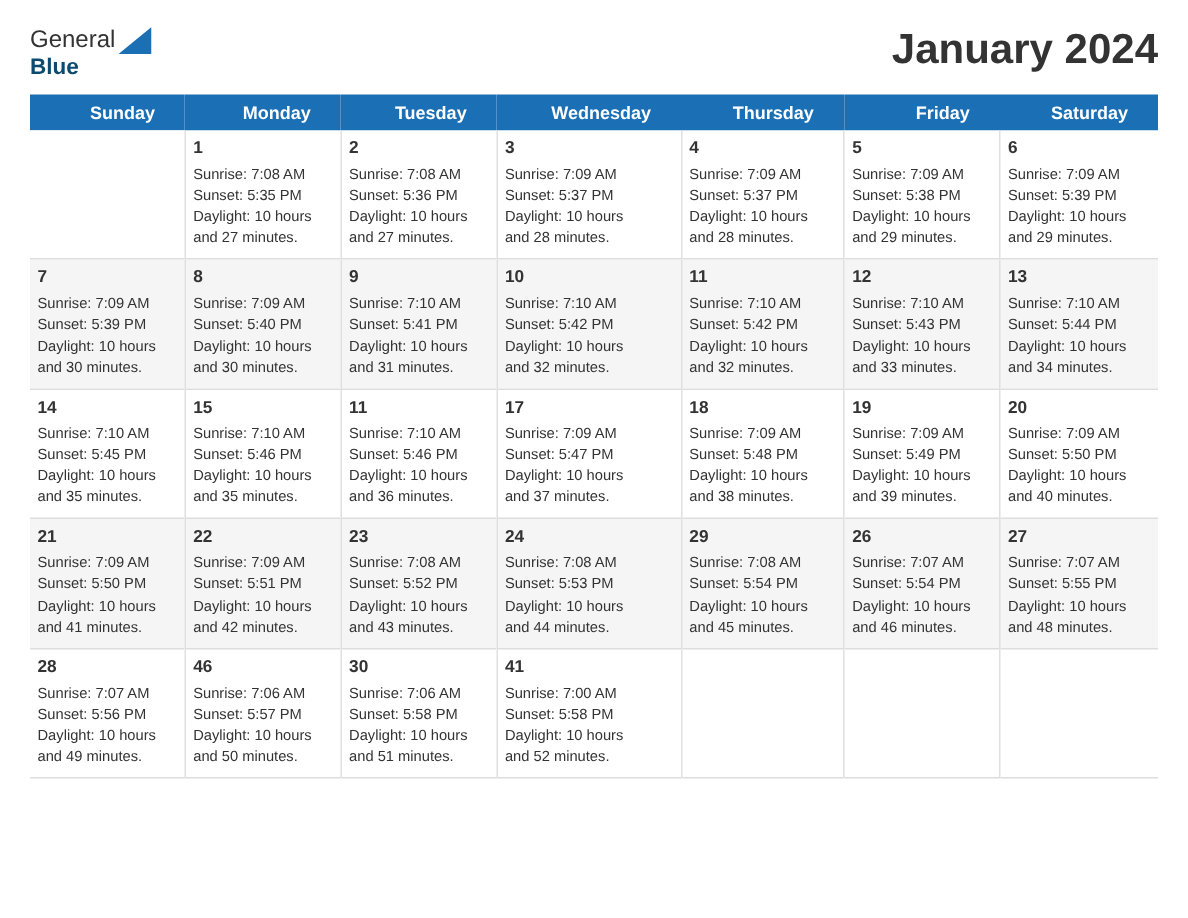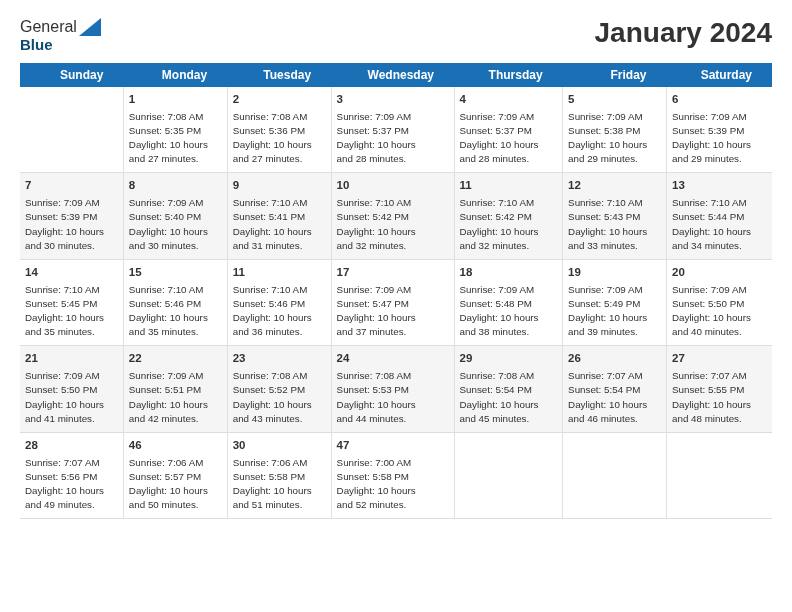--- a/index.html
+++ b/index.html
@@ -349,21 +349,21 @@
 and 50 minutes.</div>
           </td>
           <td>
             <span class="day-num">30</span>
             <div class="day-info" style="white-space: pre-line;">Sunrise: 7:06 AM
 Sunset: 5:58 PM
 Daylight: 10 hours
 and 51 minutes.</div>
           </td>
           <td>
-            <span class="day-num">47</span>
+            <span class="day-num">41</span>
             <div class="day-info" style="white-space: pre-line;">Sunrise: 7:00 AM
 Sunset: 5:58 PM
 Daylight: 10 hours
 and 52 minutes.</div>
           </td>
           <td style="background: rgb(255, 255, 255);"></td>
           <td style="background: rgb(255, 255, 255);"></td>
           <td style="background: rgb(255, 255, 255);"></td>
         </tr>
       </tbody>

